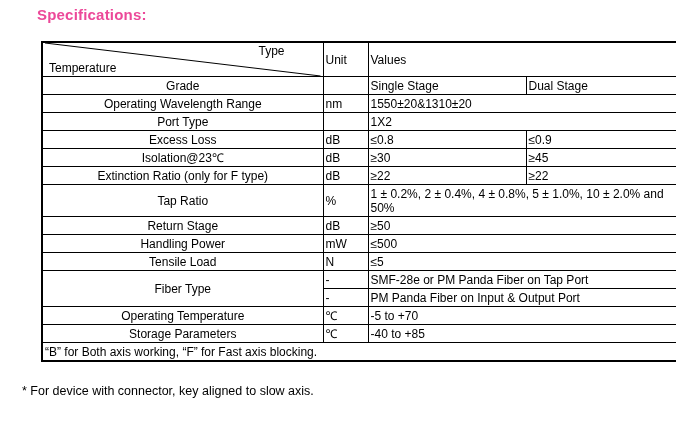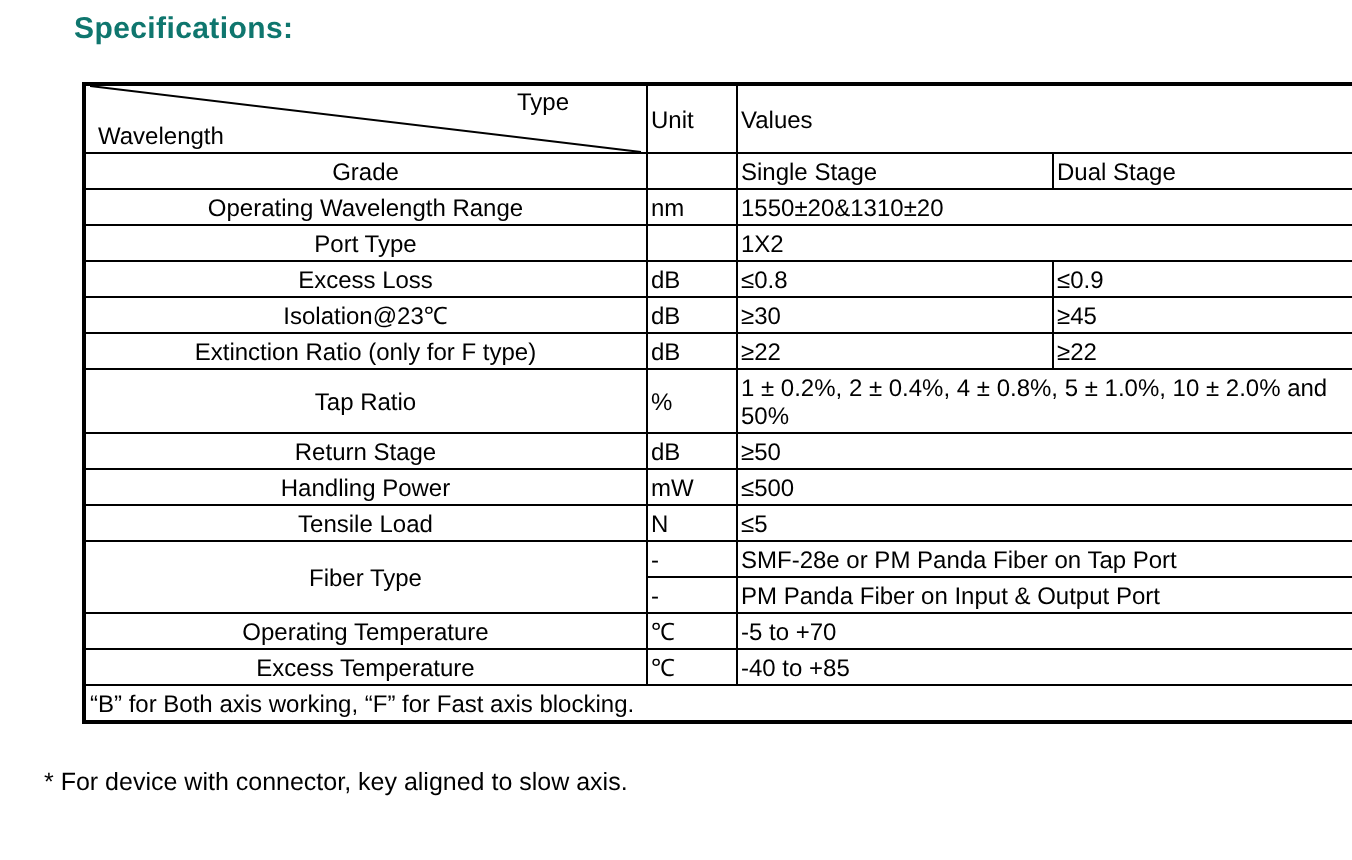--- a/index.html
+++ b/index.html
@@ -3,21 +3,21 @@
 <meta charset="utf-8">
 <style>
   html,body { margin:0; padding:0; }
   body {
     width:676px; height:430px; background:#ffffff; position:relative;
     font-family:"Liberation Sans", sans-serif; color:#000;
     overflow:hidden;
   }
   .title {
     position:absolute; left:37px; top:6px;
-    font-size:15px; font-weight:bold; color:#0f766e;
+    font-size:15px; font-weight:bold; color:#ec4899;
     letter-spacing:0.2px;
   }
   table.spec {
     position:absolute; left:14px; top:41px;
     border-collapse:collapse; table-layout:fixed;
     width:643px;
     border:2px solid #000;
     margin-left:27px;
   }
   table.spec td {
@@ -65,21 +65,21 @@
       <col style="width:159px">
   </colgroup>
   <tbody>
     <tr>
       <td class="cyan diag-cell">
         <div class="diag-wrap">
           <svg viewBox="0 0 100 100" preserveAspectRatio="none">
             <line x1="0" y1="0" x2="100" y2="100" stroke="#000" stroke-width="1" vector-effect="non-scaling-stroke"></line>
           </svg>
           <span class="type-label">Type</span>
-          <span class="params-label">Wavelength</span>
+          <span class="params-label">Temperature</span>
         </div>
       </td>
       <td class="cyan center">Unit</td>
       <td class="cyan center" colspan="2">Values</td>
     </tr>
 
     <tr>
       <td class="param">Grade</td>
       <td class="center"></td>
       <td class="center">Single Stage</td>
@@ -153,21 +153,21 @@
       <td class="center" colspan="2">PM Panda Fiber on Input &amp; Output Port</td>
     </tr>
 
     <tr>
       <td class="param">Operating Temperature</td>
       <td class="center">℃</td>
       <td class="center" colspan="2">-5 to +70</td>
     </tr>
 
     <tr>
-      <td class="param">Excess Temperature</td>
+      <td class="param">Storage Parameters</td>
       <td class="center">℃</td>
       <td class="center" colspan="2">-40 to +85</td>
     </tr>
 
     <tr>
       <td class="cyan center" colspan="4">“B” for Both axis working, “F” for Fast axis blocking.</td>
     </tr>
   </tbody>
 </table>
 

